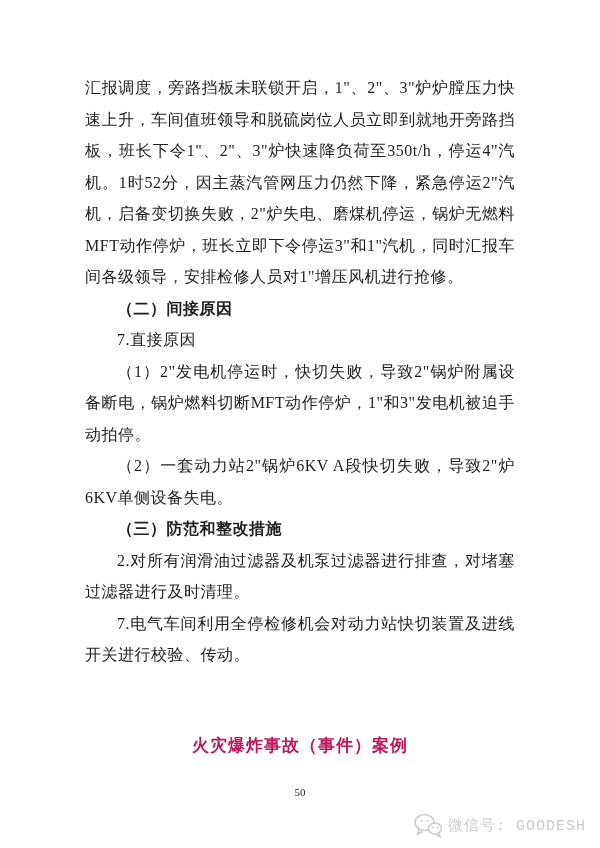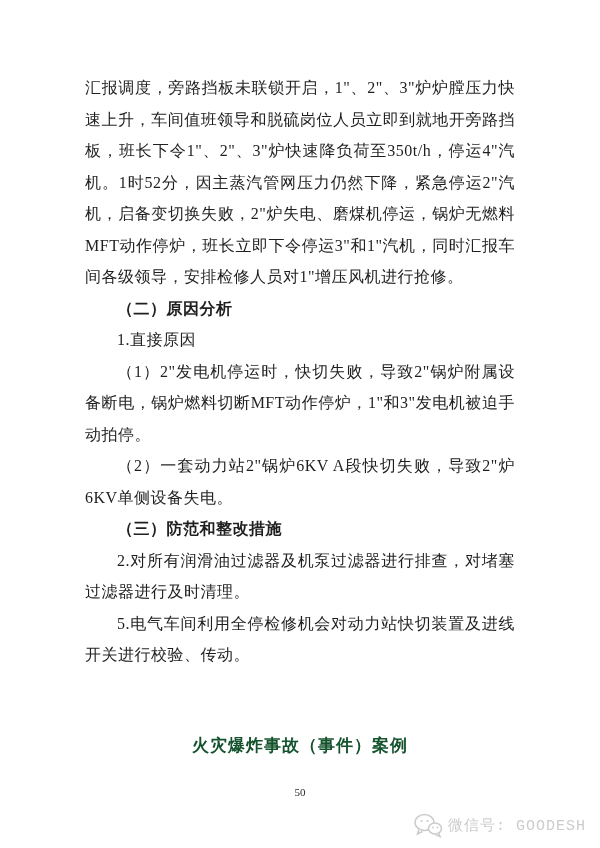--- a/index.html
+++ b/index.html
@@ -31,21 +31,21 @@
 
   .footer-title {
     position: absolute;
     top: 734px;
     left: 0;
     width: 100%;
     text-align: center;
     font-size: 17px;
     font-weight: bold;
     letter-spacing: 1px;
-    color: #14532d;
+    color: #be185d;
   }
 
   .page-number {
     position: absolute;
     top: 786px;
     left: 0;
     width: 100%;
     text-align: center;
     font-size: 11px;
     color: #2a2a2a;
@@ -66,27 +66,27 @@
   }
   .watermark svg { display: block; }
 </style>
 </head>
 <body>
 
 <div class="paper">
 
   <div class="body-text">
     <p class="para flush">汇报调度，旁路挡板未联锁开启，1"、2"、3"炉炉膛压力快速上升，车间值班领导和脱硫岗位人员立即到就地开旁路挡板，班长下令1"、2"、3"炉快速降负荷至350t/h，停运4"汽机。1时52分，因主蒸汽管网压力仍然下降，紧急停运2"汽机，启备变切换失败，2"炉失电、磨煤机停运，锅炉无燃料MFT动作停炉，班长立即下令停运3"和1"汽机，同时汇报车间各级领导，安排检修人员对1"增压风机进行抢修。</p>
-    <p class="para heading">（二）原因分析</p>
-    <p class="para">1.直接原因</p>
+    <p class="para heading">（二）间接原因</p>
+    <p class="para">7.直接原因</p>
     <p class="para">（1）2"发电机停运时，快切失败，导致2"锅炉附属设备断电，锅炉燃料切断MFT动作停炉，1"和3"发电机被迫手动拍停。</p>
     <p class="para">（2）一套动力站2"锅炉6KV A段快切失败，导致2"炉6KV单侧设备失电。</p>
     <p class="para heading">（三）防范和整改措施</p>
     <p class="para">2.对所有润滑油过滤器及机泵过滤器进行排查，对堵塞过滤器进行及时清理。</p>
-    <p class="para">5.电气车间利用全停检修机会对动力站快切装置及进线开关进行校验、传动。</p>
+    <p class="para">7.电气车间利用全停检修机会对动力站快切装置及进线开关进行校验、传动。</p>
   </div>
 
   <div class="footer-title">火灾爆炸事故（事件）案例</div>
 
   <div class="page-number">50</div>
 
   <div class="watermark">
     <svg width="30" height="26" viewBox="0 0 30 26" fill="none" xmlns="http://www.w3.org/2000/svg">
       <ellipse cx="11.5" cy="10.5" rx="9.5" ry="8" stroke="#cccccc" stroke-width="1.6"></ellipse>
       <path d="M6 17.5 L4.5 22 L9.5 19.5" stroke="#cccccc" stroke-width="1.6" fill="#ffffff"></path>

